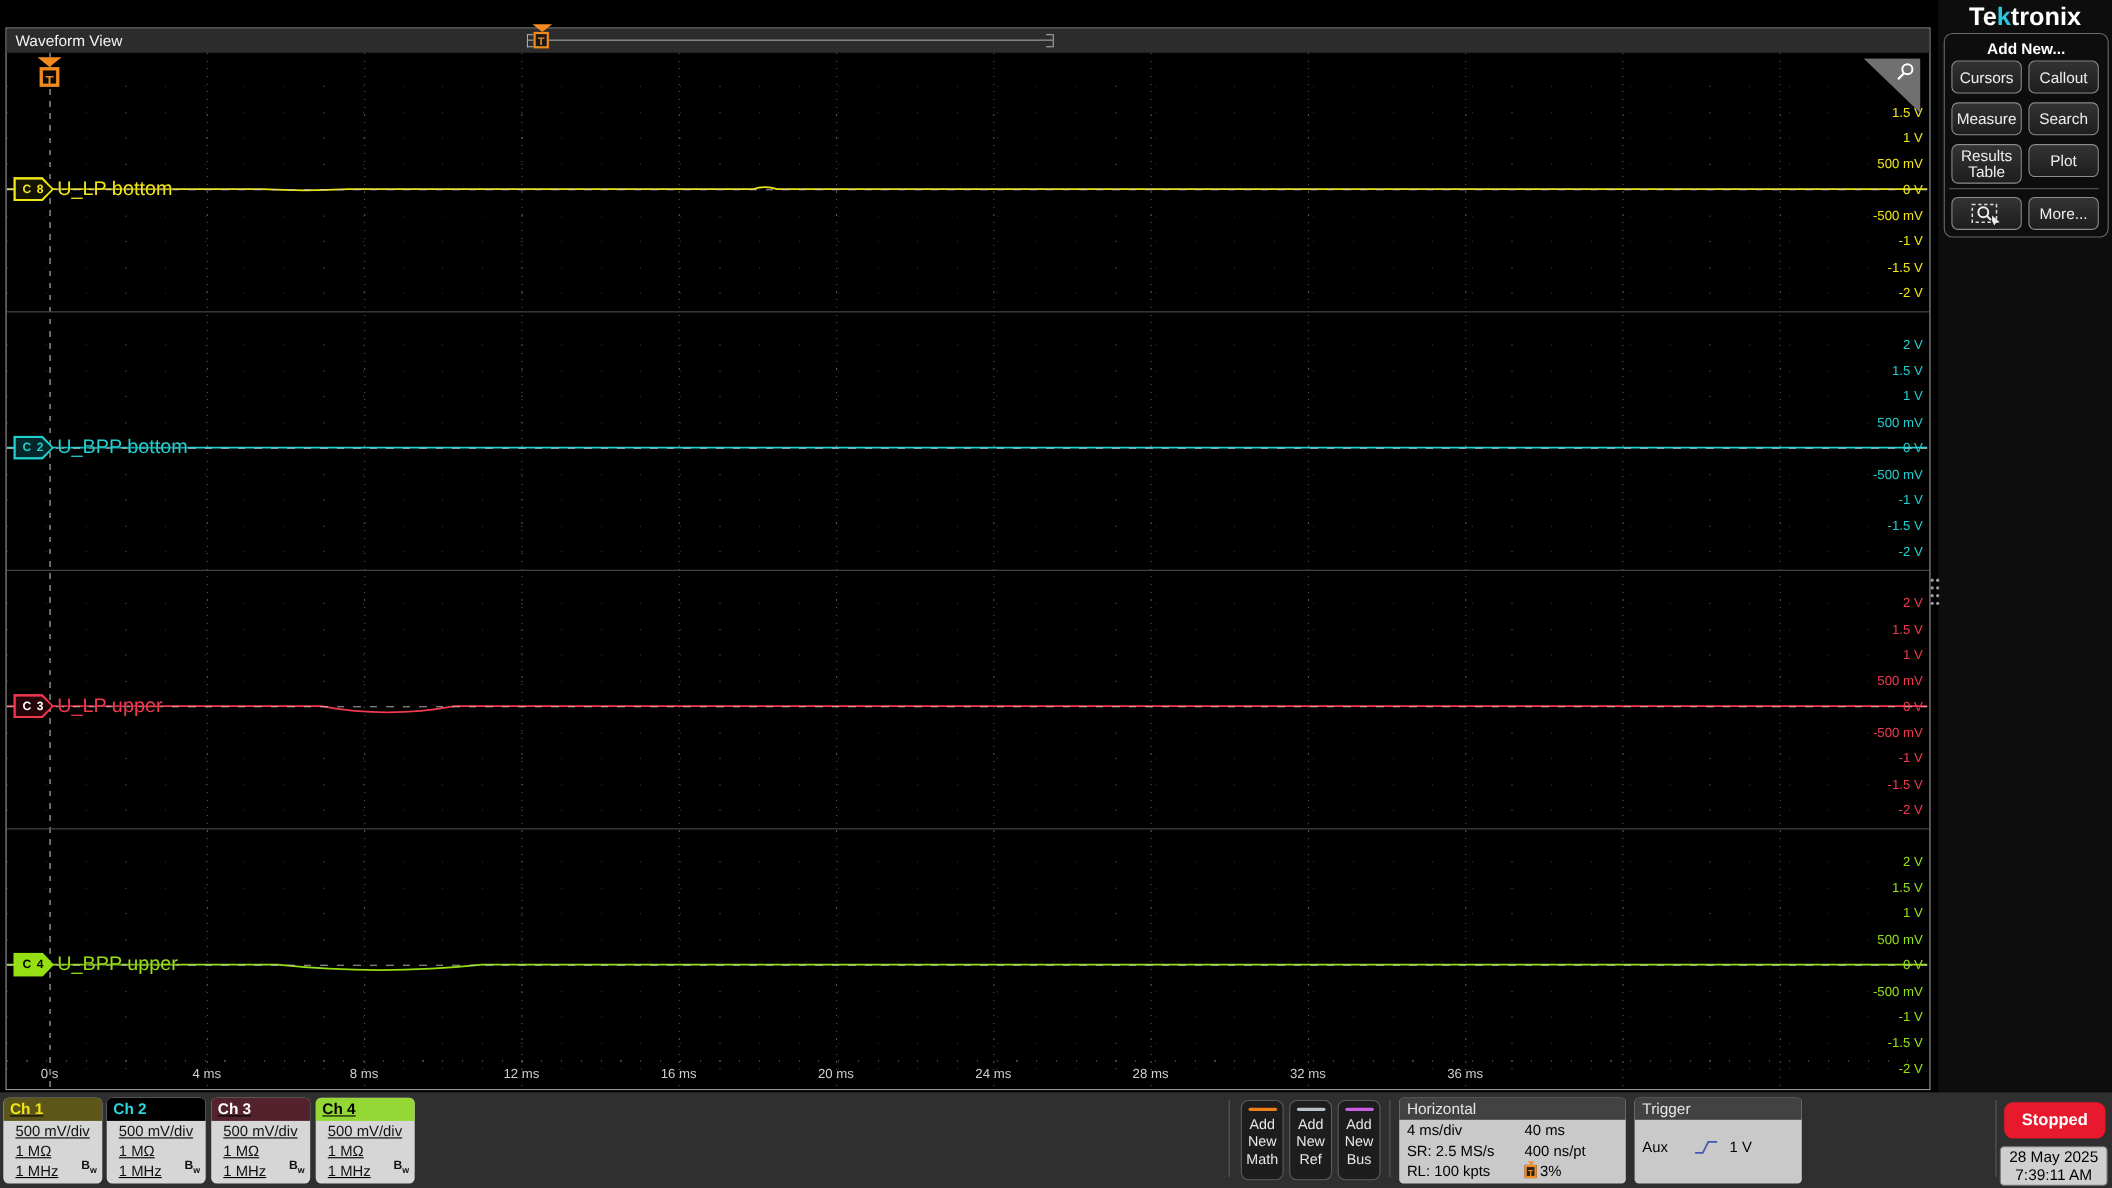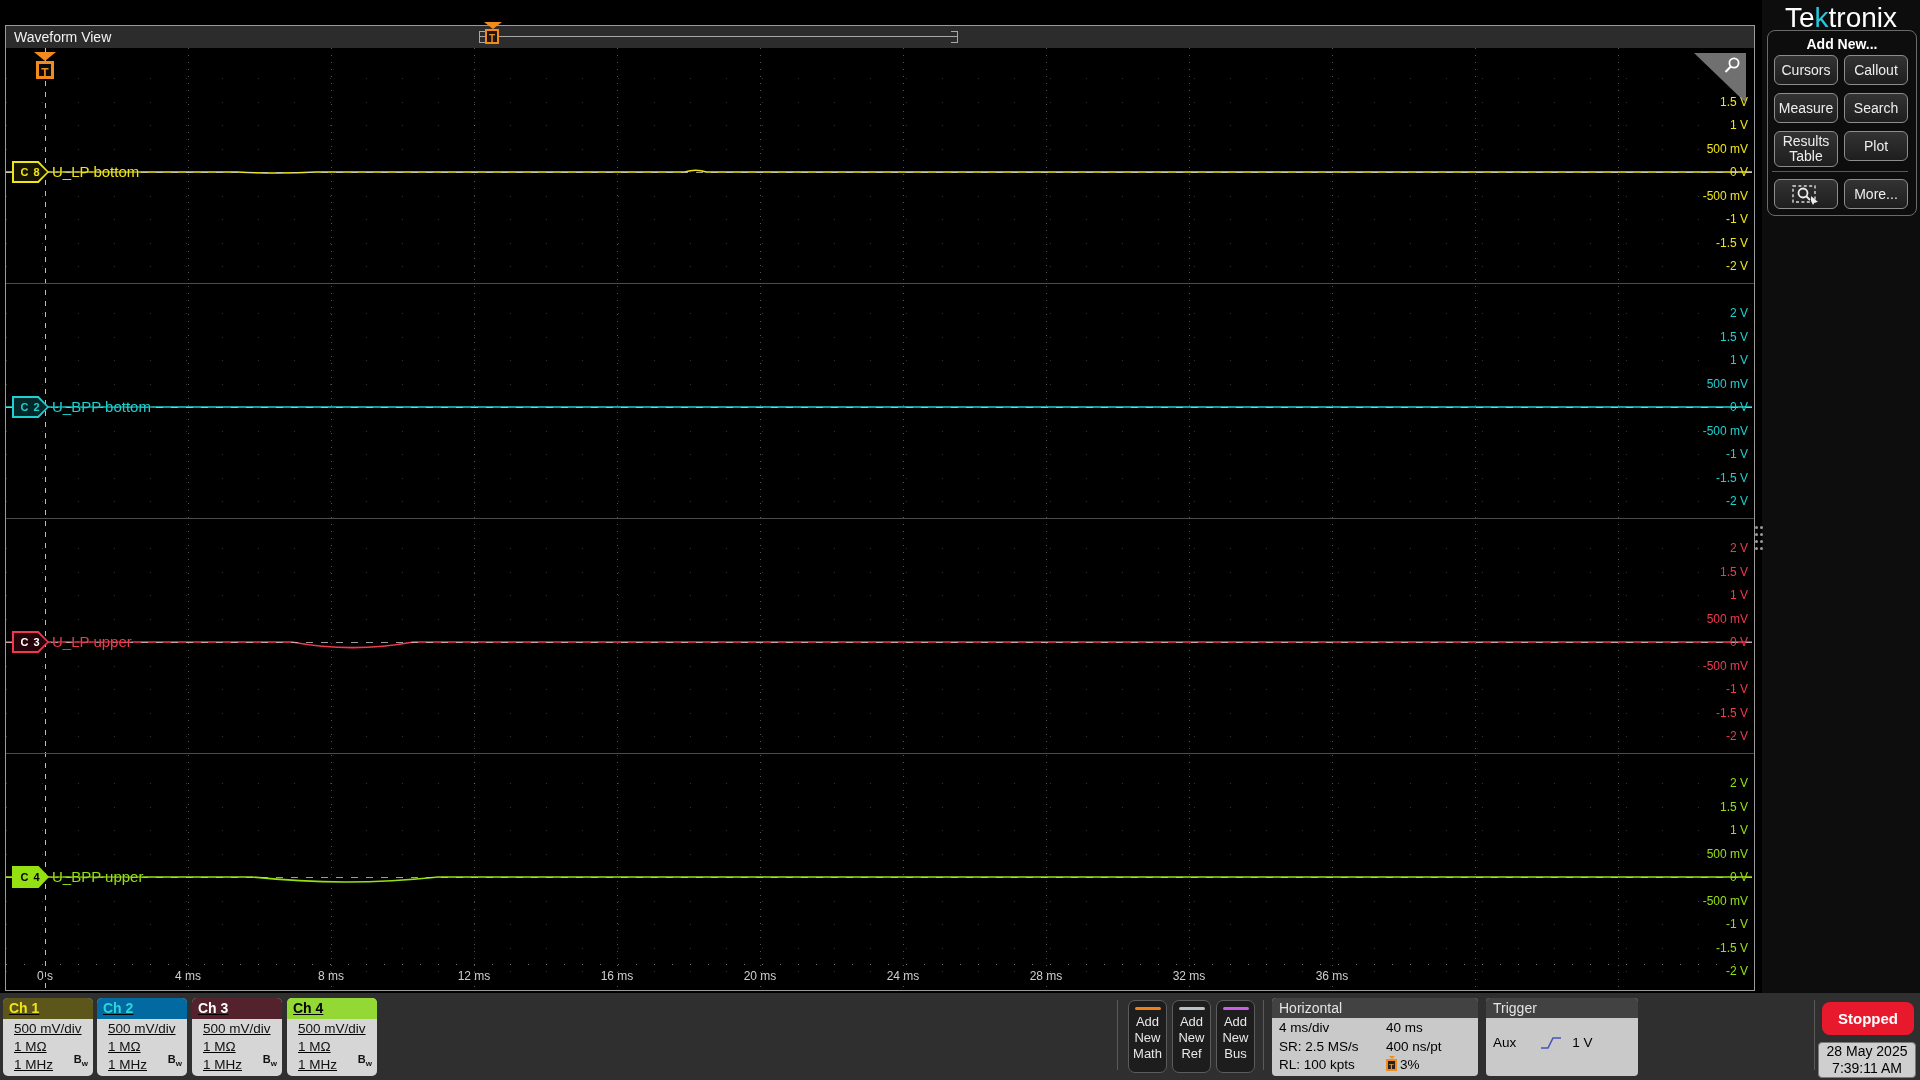--- a/index.html
+++ b/index.html
@@ -26,37 +26,37 @@
   .wsection{position:absolute;left:0;width:100%;height:235px;}
   .sep{position:absolute;left:0;top:0;width:100%;height:1px;background:#4c4c4c;}
   .hlevel{position:absolute;left:0;width:1746px;height:1px;background-image:repeating-linear-gradient(to right,rgba(255,255,255,.20) 0 1px,transparent 1px 36px);}
   .refline{position:absolute;left:0;width:1746px;height:1px;background-image:repeating-linear-gradient(to right,rgba(205,205,205,.75) 0 7px,transparent 7px 15px);z-index:4;}
   .axis-label{position:absolute;right:6px;transform:translateY(-50%);font-size:12px;white-space:nowrap;z-index:5;}
   .trace-svg{position:absolute;left:0;top:0;z-index:3;}
   .ch-badge{position:absolute;left:6px;width:37px;height:22px;z-index:6;}
   .ch-badge .outer{position:absolute;inset:0;}
   .ch-badge .inner{position:absolute;inset:2px;}
   .ch-badge .txt{position:absolute;inset:0;font-size:11px;font-weight:bold;text-align:center;line-height:22px;letter-spacing:1px;}
-  .ch-name{position:absolute;left:46px;transform:translateY(-52%);font-size:15px;z-index:6;white-space:nowrap;text-shadow:0 0 3px #000;}
+  .ch-name{position:absolute;left:46px;transform:translateY(-52%);font-size:18px;z-index:6;white-space:nowrap;text-shadow:0 0 3px #000;}
   .time-label{position:absolute;transform:translateX(-50%);color:#cfcfcf;font-size:12px;z-index:5;}
   #axis-dotrow{position:absolute;left:0;width:1746px;height:1px;background-image:repeating-linear-gradient(to right,rgba(255,255,255,.45) 0 1px,transparent 1px 18px);}
   
   #trigflag{position:absolute;z-index:7;}
   #trigflag .tri{width:0;height:0;border-left:11px solid transparent;border-right:11px solid transparent;border-top:9px solid #f28a1e;margin-left:0px;}
   #trigflag .box{width:18px;height:18px;margin-left:2px;border:3px solid #f28a1e;background:#0a0a0a;color:#f28a1e;font-weight:bold;font-size:12px;text-align:center;line-height:18px;box-sizing:border-box;}
   
   #zoomcorner{position:absolute;z-index:7;width:52px;height:50px;cursor:pointer;}
   #zoomcorner .tri{position:absolute;inset:0;background:rgba(150,150,150,.75);clip-path:polygon(0 0,100% 0,100% 100%);}
   
   #draghandle{position:absolute;left:1749px;top:500px;width:12px;height:34px;z-index:9;display:grid;grid-template-columns:repeat(2,4px);grid-auto-rows:6px;gap:1px;}
   #draghandle i{width:3px;height:3px;border-radius:50%;background:#9a9a9a;}
 
   
   #sidebar{position:absolute;left:1762px;top:0;width:158px;height:993px;background:#0d0d0d;}
-  #logo{position:absolute;left:0;top:2px;width:100%;text-align:center;font-size:28px;font-weight:normal;color:#fff;letter-spacing:0px;}
+  #logo{position:absolute;left:0;top:2px;width:100%;text-align:center;font-size:23px;font-weight:bold;color:#fff;letter-spacing:0px;}
   #logo .k{color:#27c7e0;}
   #addnew-panel{position:absolute;left:5px;top:30px;width:150px;height:186px;border:1px solid #6a6a6a;border-radius:8px;box-sizing:border-box;}
   #addnew-title{position:absolute;top:5px;width:100%;text-align:center;color:#fff;font-weight:bold;font-size:14px;}
   .sb-btn{position:absolute;height:30px;background:linear-gradient(#333,#1e1e1e);border:1px solid #8d8d8d;border-radius:6px;color:#eee;font-size:14px;display:flex;align-items:center;justify-content:center;text-align:center;box-sizing:border-box;cursor:pointer;line-height:15px;}
   #sb-divider{position:absolute;left:4px;width:136px;height:1px;background:#5a5a5a;}
 
   
   #bottombar{position:absolute;left:0;top:993px;width:1920px;height:87px;background:#2f2f2f;}
   .bdg{position:absolute;top:5px;width:90px;height:78px;border-radius:5px;overflow:hidden;background:#d6d6d6;cursor:pointer;text-decoration:underline;}
   .bdg .hd{height:21px;font-size:14px;font-weight:bold;padding-left:6px;line-height:21px;}
@@ -301,21 +301,21 @@
         <div class="bdg" style="left: 3px;">
           <div class="hd" style="background: rgb(92, 86, 26); color: rgb(240, 230, 22);">Ch 1</div>
           <div class="bd">
             <div>500 mV/div</div>
             <div>1 MΩ</div>
             <div>1 MHz</div>
             <div class="bwb">B<sub style="font-size:8px">w</sub></div>
           </div>
         </div>
         <div class="bdg" style="left: 97px;">
-          <div class="hd" style="background: #0369a1; color: rgb(43, 215, 220);">Ch 2</div>
+          <div class="hd" style="background: #000000; color: rgb(43, 215, 220);">Ch 2</div>
           <div class="bd">
             <div>500 mV/div</div>
             <div>1 MΩ</div>
             <div>1 MHz</div>
             <div class="bwb">B<sub style="font-size:8px">w</sub></div>
           </div>
         </div>
         <div class="bdg" style="left: 192px;">
           <div class="hd" style="background: rgb(84, 34, 44); color: rgb(255, 255, 255);">Ch 3</div>
           <div class="bd">

